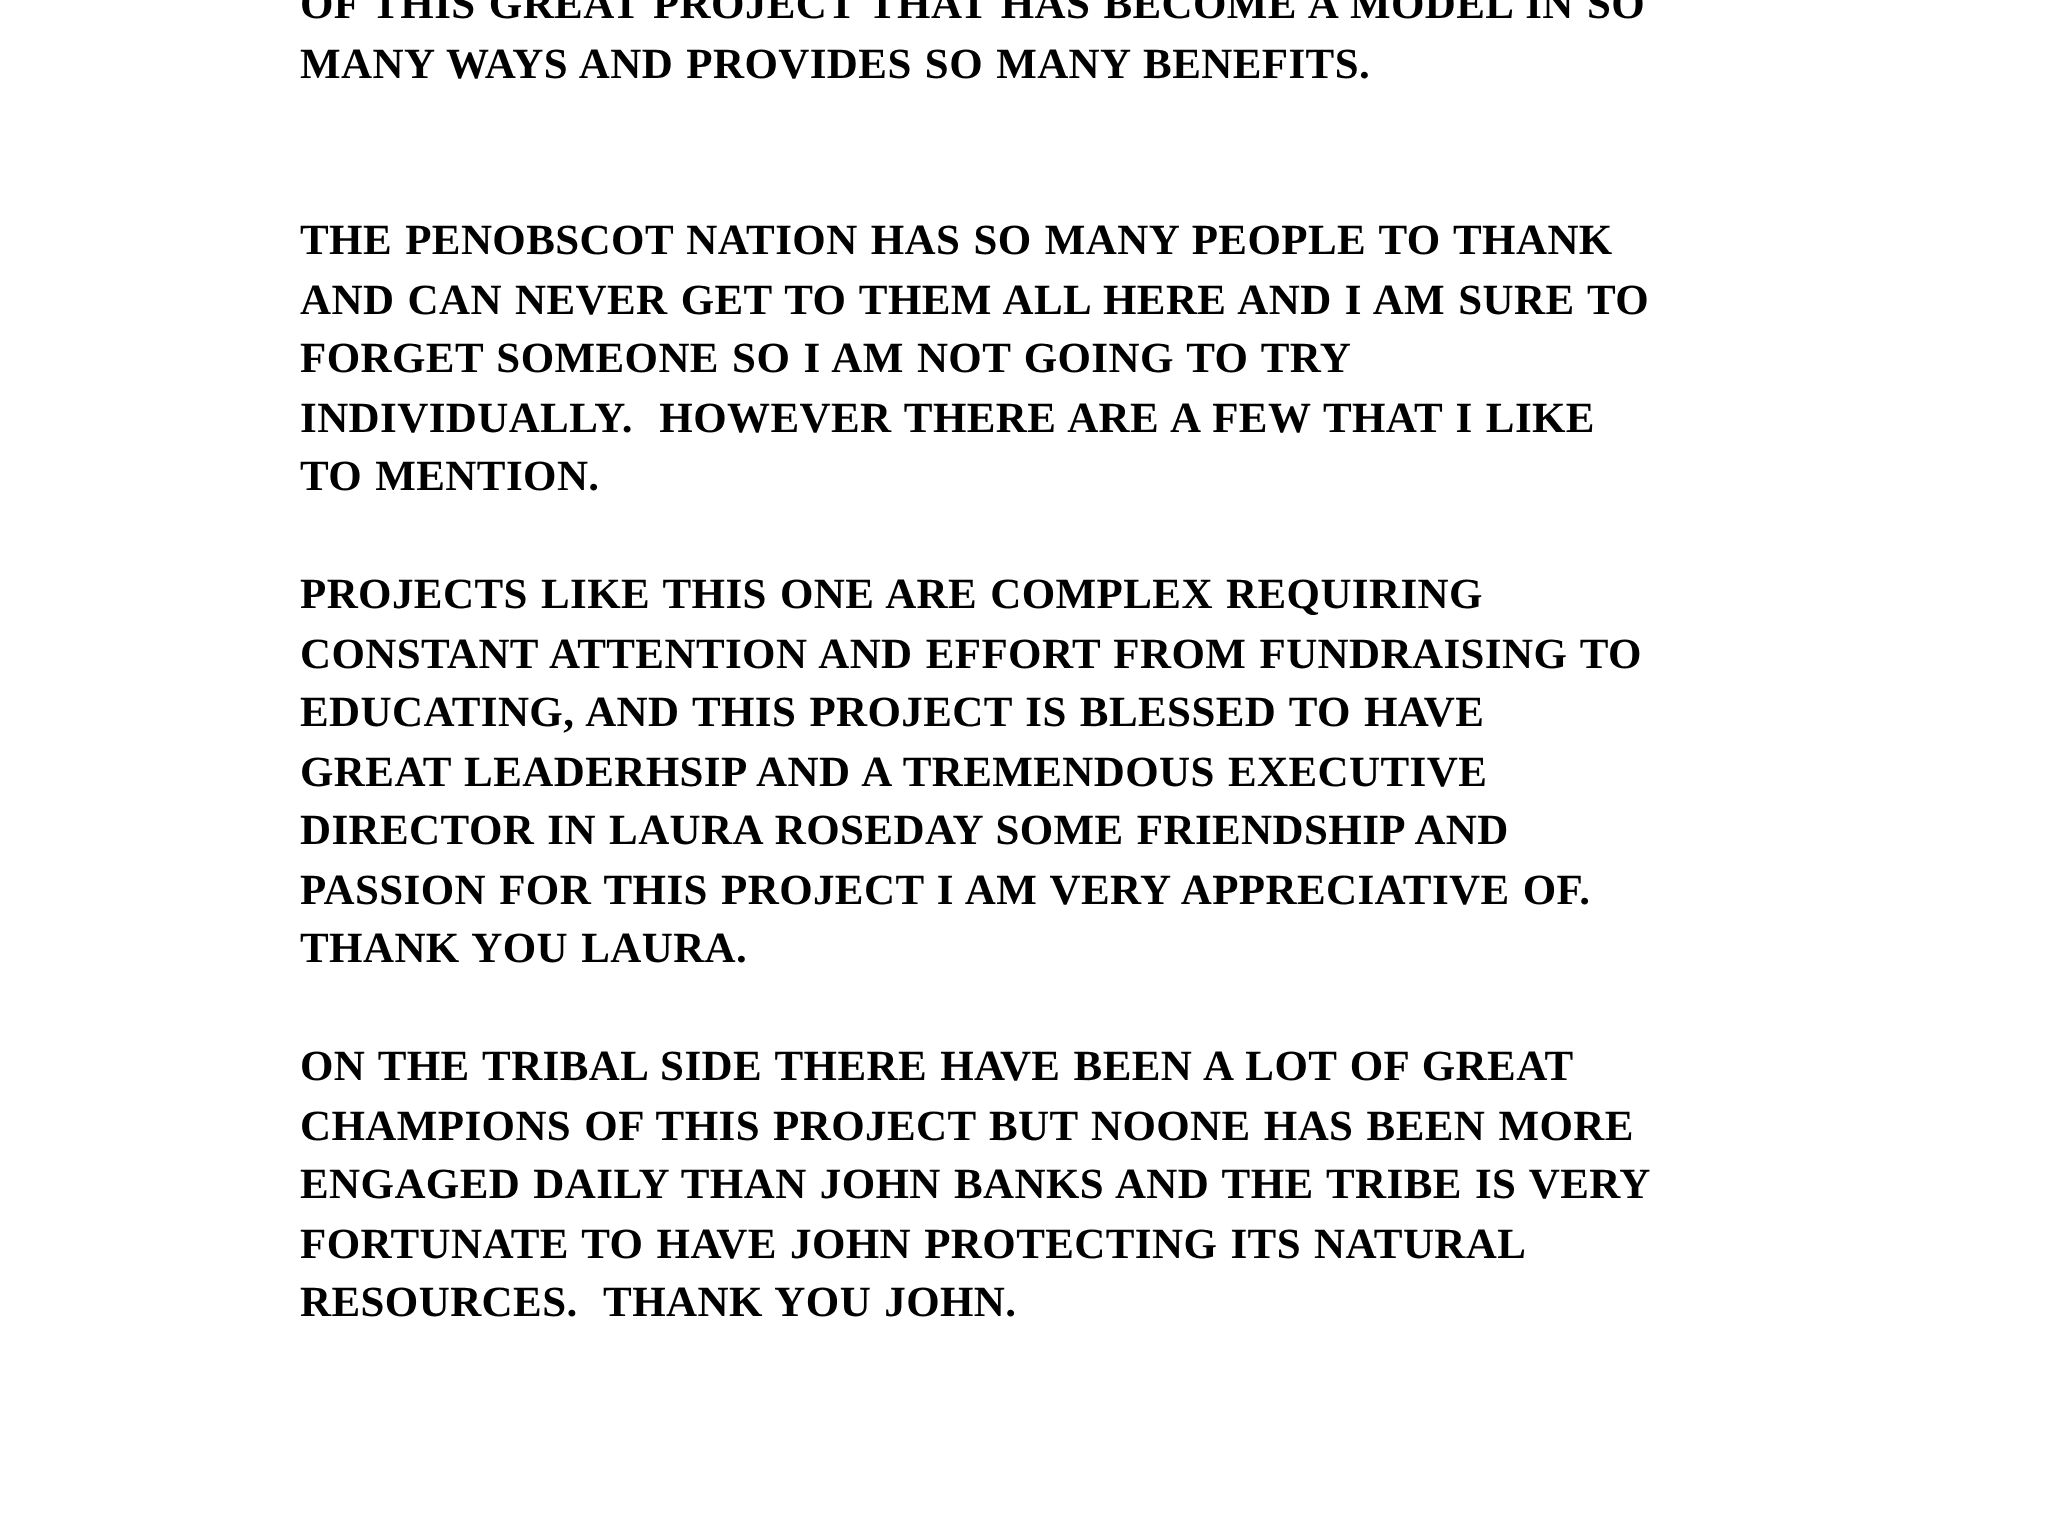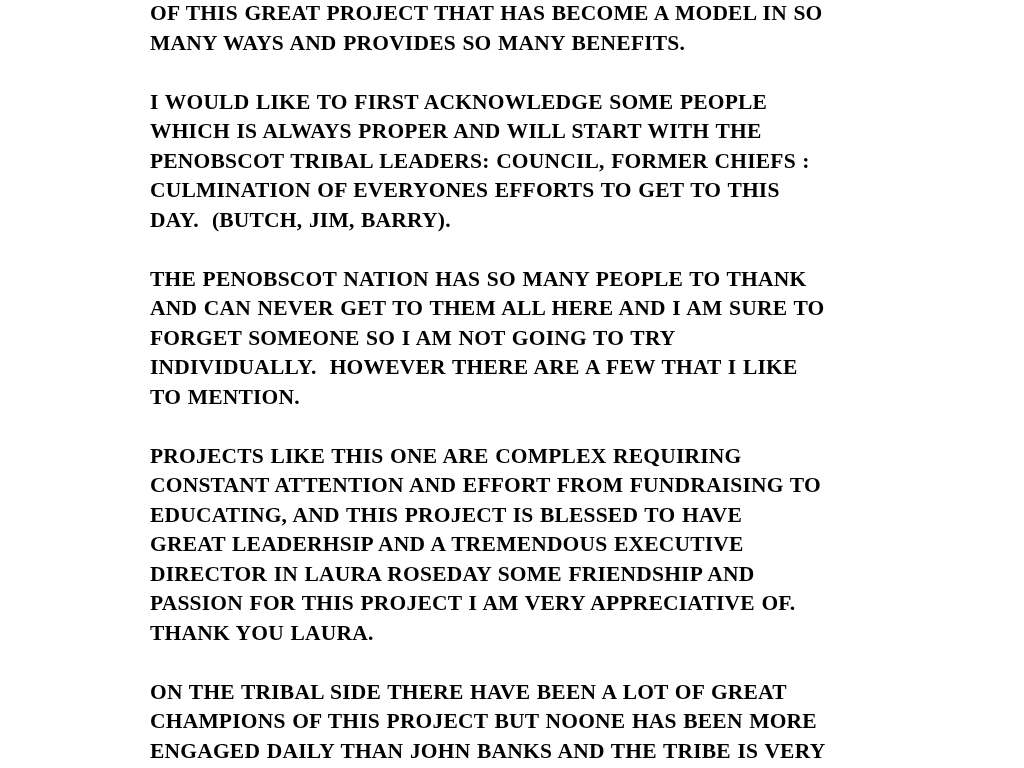--- a/index.html
+++ b/index.html
@@ -10,21 +10,21 @@
   body {
     width: 1024px;
     height: 768px;
     overflow: hidden;
     font-family: "Liberation Serif", "DejaVu Serif", serif;
   }
   #document-page {
     width: 1024px;
     height: 768px;
     box-sizing: border-box;
-    padding: 11px 150px 0 150px;
+    padding: 0 150px 0 150px;
     background: #ffffff;
     position: relative;
   }
   .doc-body {
     position: relative;
     top: -12px;
   }
   .paragraph {
     font-family: "Liberation Serif", "DejaVu Serif", serif;
     font-weight: bold;
@@ -43,25 +43,20 @@
 </head>
 <body>
 
 <div id="document-page">
   <div class="doc-body">
 
     <p class="paragraph">OF THIS GREAT PROJECT THAT HAS BECOME A MODEL IN SO
 MANY WAYS AND PROVIDES SO MANY BENEFITS.</p>
     <div class="para-gap"></div>
 
-    <p class="paragraph">I WOULD LIKE TO FIRST ACKNOWLEDGE SOME PEOPLE
-WHICH IS ALWAYS PROPER AND WILL START WITH THE
-PENOBSCOT TRIBAL LEADERS: COUNCIL, FORMER CHIEFS :
-CULMINATION OF EVERYONES EFFORTS TO GET TO THIS
-DAY.  (BUTCH, JIM, BARRY).</p>
     <div class="para-gap"></div>
 
     <p class="paragraph">THE PENOBSCOT NATION HAS SO MANY PEOPLE TO THANK
 AND CAN NEVER GET TO THEM ALL HERE AND I AM SURE TO
 FORGET SOMEONE SO I AM NOT GOING TO TRY
 INDIVIDUALLY.  HOWEVER THERE ARE A FEW THAT I LIKE
 TO MENTION.</p>
     <div class="para-gap"></div>
 
     <p class="paragraph">PROJECTS LIKE THIS ONE ARE COMPLEX REQUIRING

